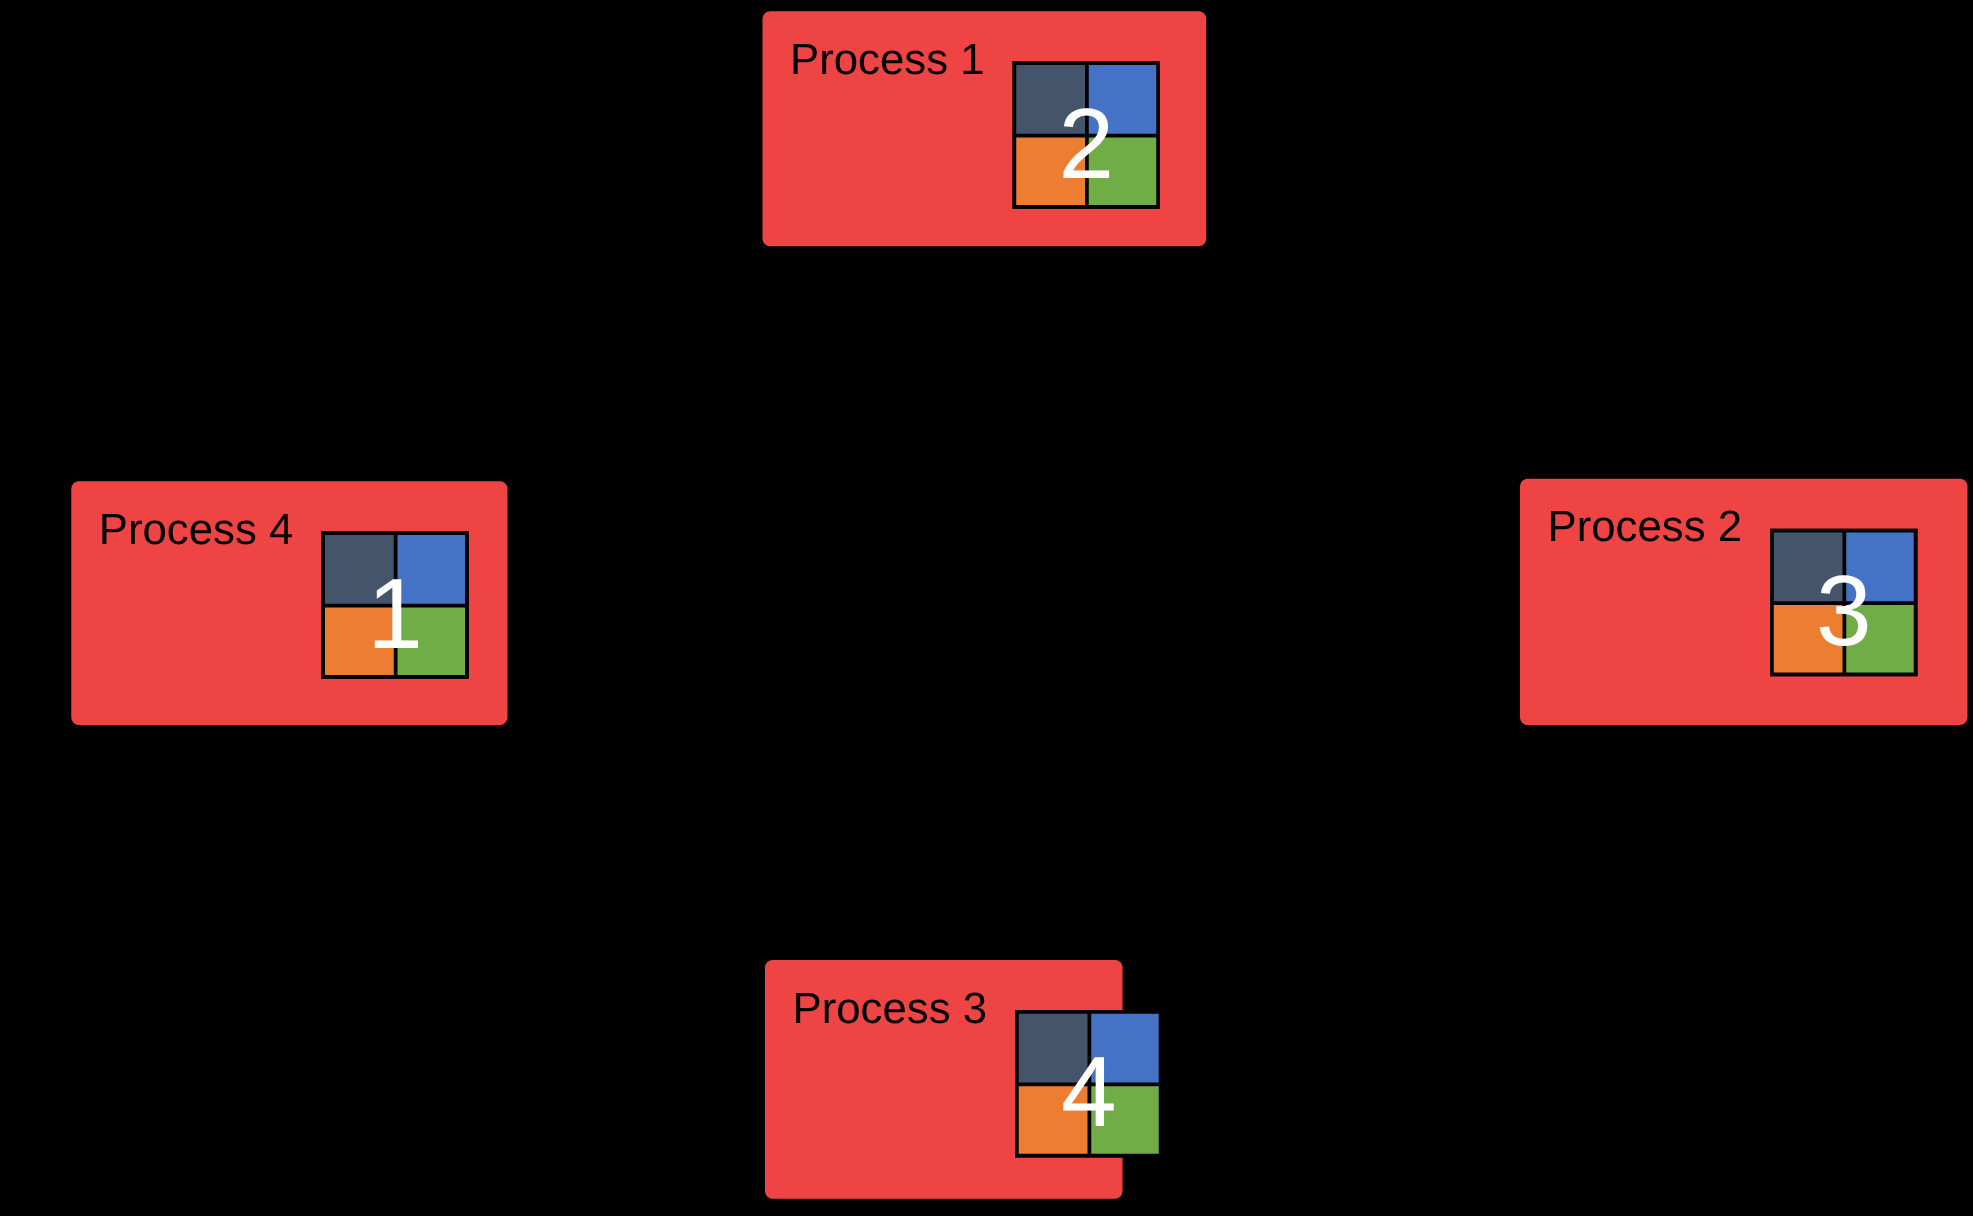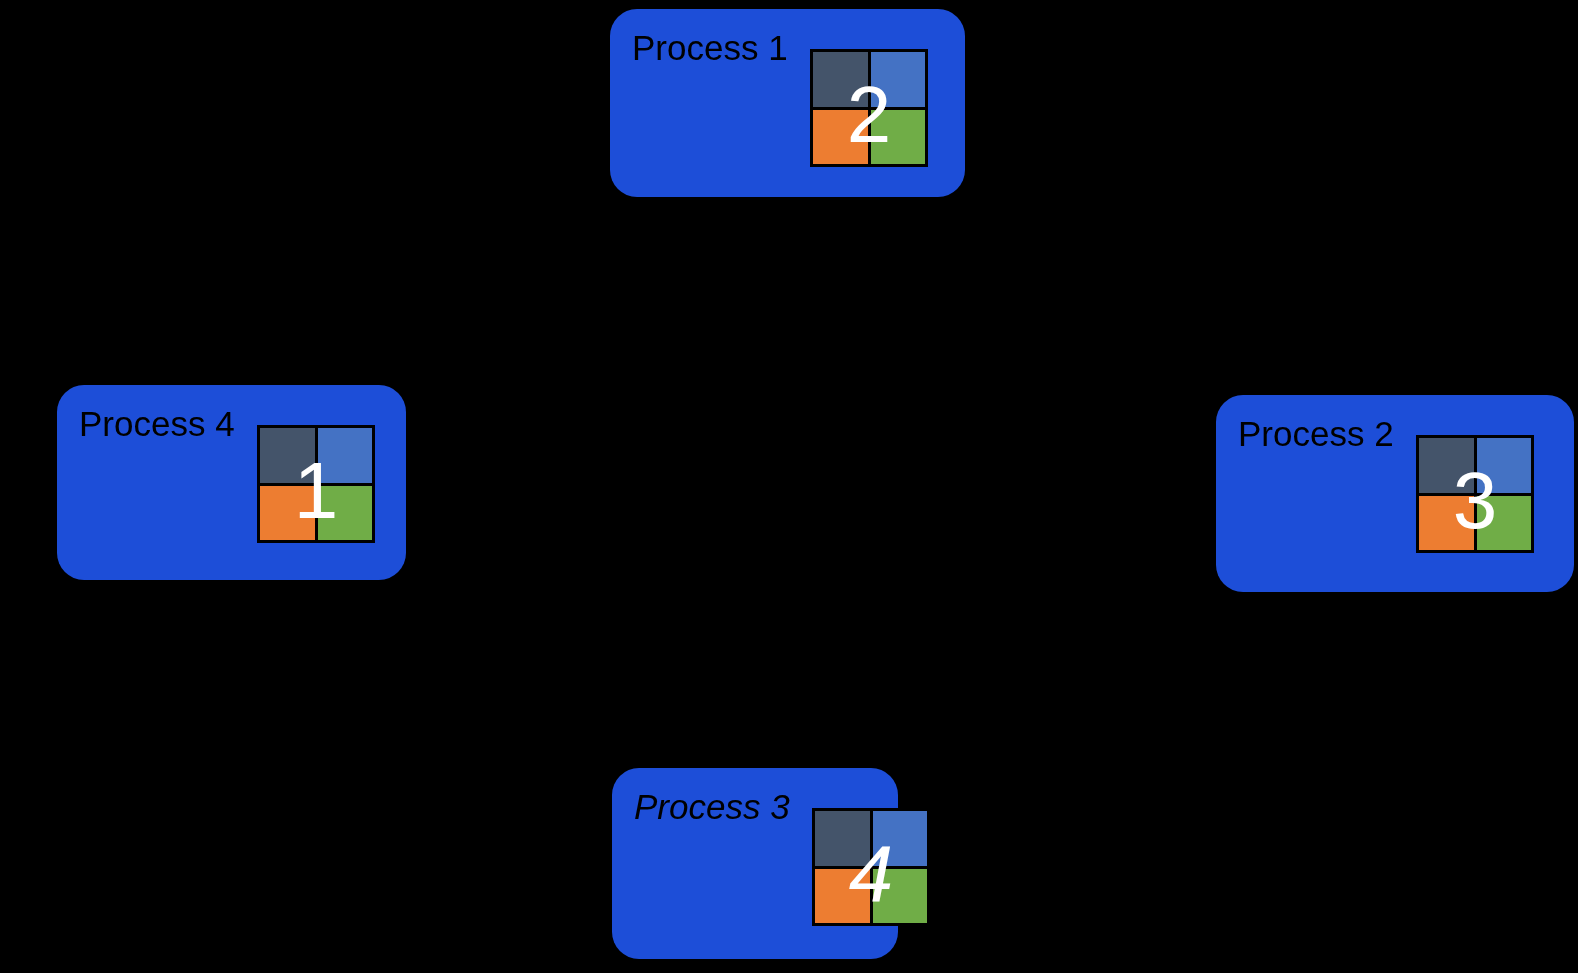--- a/index.html
+++ b/index.html
@@ -12,26 +12,26 @@
     font-family: "Liberation Sans", sans-serif;
   }
   .canvas {
     position: relative;
     width: 1578px;
     height: 973px;
     background: #000000;
   }
   .node {
     position: absolute;
-    background: #1d4ed8;
-    border-radius: 27px;
+    background: #ef4444;
+    border-radius: 6px;
   }
   .node-p1 { left: 610px;  top: 9px;   width: 355px; height: 188px; }
-  .node-p2 { left: 1216px; top: 383px; width: 358px; height: 197px; margin-top: 12px; }
-  .node-p3 { left: 612px;  top: 768px; width: 286px; height: 191px; font-style: italic; }
+  .node-p2 { left: 1216px; top: 383px; width: 358px; height: 197px; }
+  .node-p3 { left: 612px;  top: 768px; width: 286px; height: 191px; }
   .node-p4 { left: 13px;   top: 385px; width: 349px; height: 195px; margin-left: 44px; }
 
   .node-label {
     position: absolute;
     left: 22px;
     top: 20px;
     font-size: 35px;
     line-height: 1.1;
     color: #000000;
     white-space: nowrap;

